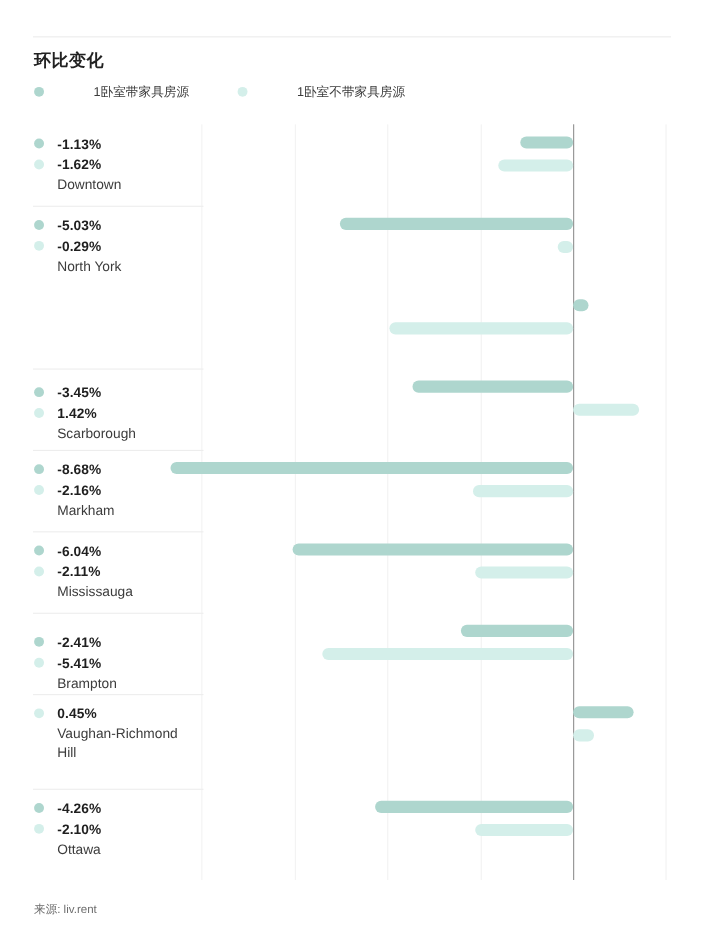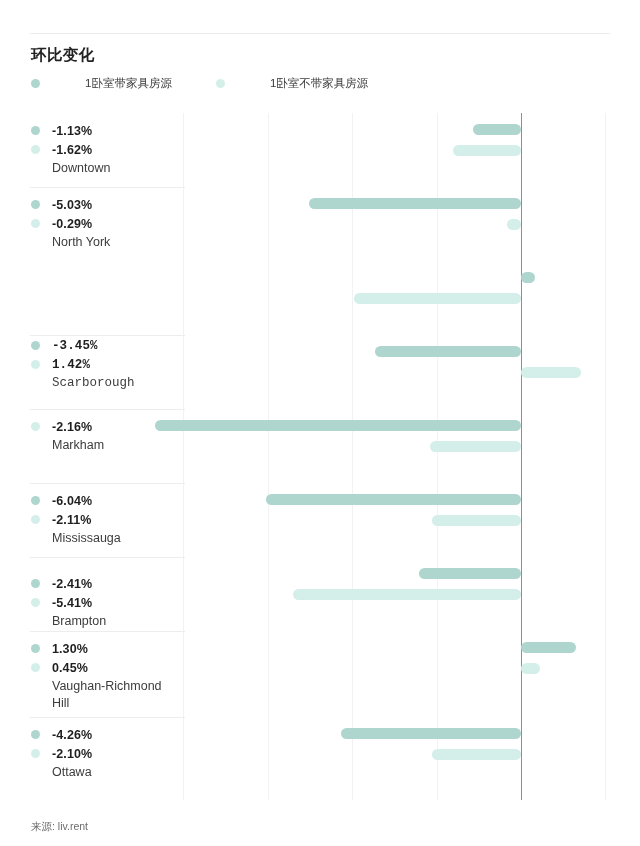--- a/index.html
+++ b/index.html
@@ -221,36 +221,40 @@
             </div>
             <div class="val-line">
               <span class="val-dot" style="background: rgb(212, 239, 234);"></span>
               <span class="val-text">-0.29%</span>
             </div>
             <div class="row-name">North York</div>
           </div>
         </div>
         <div class="row" style="top: 222px; height: 74px;">
           <div class="row-sep"></div>
-          <div class="row-labels" style="top: 1px; font-family: Liberation Mono, monospace;">
+          <div class="row-labels" style="top: 12px;">
             <div class="val-line">
               <span class="val-dot" style="background: rgb(174, 214, 206);"></span>
               <span class="val-text">-3.45%</span>
             </div>
             <div class="val-line">
               <span class="val-dot" style="background: rgb(212, 239, 234);"></span>
               <span class="val-text">1.42%</span>
             </div>
             <div class="row-name">Scarborough</div>
           </div>
         </div>
         <div class="row" style="top: 296px; height: 74px;">
           <div class="row-sep"></div>
           <div class="row-labels" style="top: 8px;">
             <div class="val-line">
+              <span class="val-dot" style="background: rgb(174, 214, 206);"></span>
+              <span class="val-text">-8.68%</span>
+            </div>
+            <div class="val-line">
               <span class="val-dot" style="background: rgb(212, 239, 234);"></span>
               <span class="val-text">-2.16%</span>
             </div>
             <div class="row-name">Markham</div>
           </div>
         </div>
         <div class="row" style="top: 370px; height: 74px;">
           <div class="row-sep"></div>
           <div class="row-labels" style="top: 8px;">
             <div class="val-line">
@@ -274,24 +278,20 @@
             <div class="val-line">
               <span class="val-dot" style="background: rgb(212, 239, 234);"></span>
               <span class="val-text">-5.41%</span>
             </div>
             <div class="row-name">Brampton</div>
           </div>
         </div>
         <div class="row" style="top: 518px; height: 86px;">
           <div class="row-sep"></div>
           <div class="row-labels" style="top: 8px;">
-            <div class="val-line">
-              <span class="val-dot" style="background: rgb(174, 214, 206);"></span>
-              <span class="val-text">1.30%</span>
-            </div>
             <div class="val-line">
               <span class="val-dot" style="background: rgb(212, 239, 234);"></span>
               <span class="val-text">0.45%</span>
             </div>
             <div class="row-name">Vaughan-Richmond Hill</div>
           </div>
         </div>
         <div class="row" style="top: 604px; height: 83px;">
           <div class="row-sep"></div>
           <div class="row-labels" style="top: 8px;">

